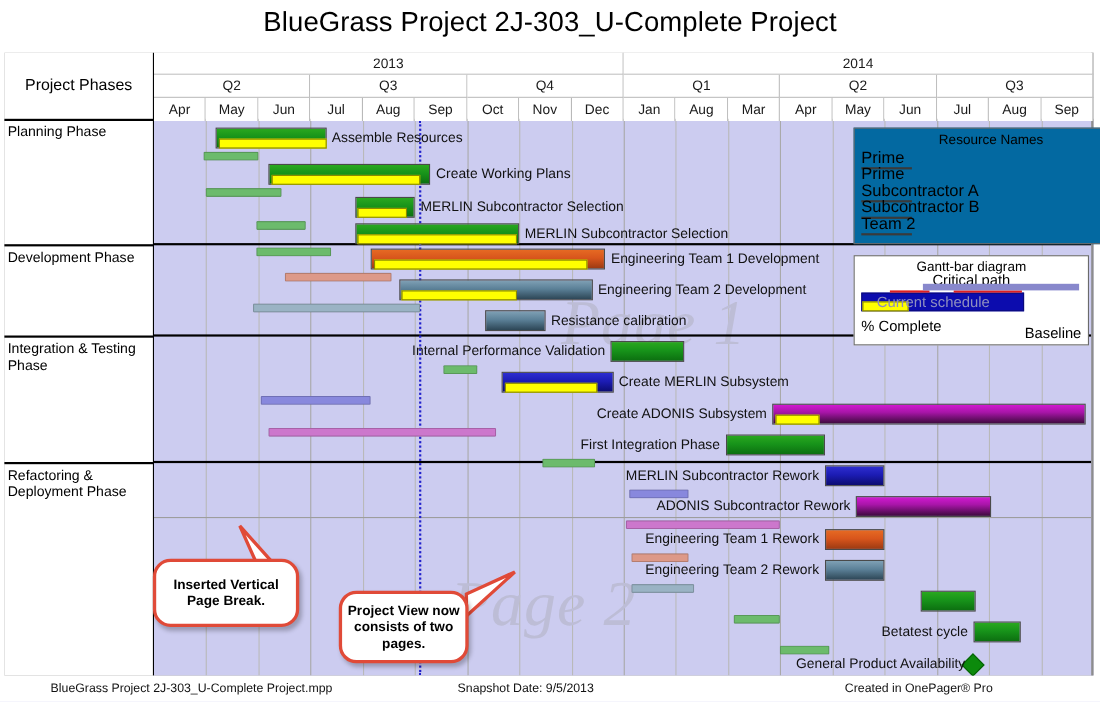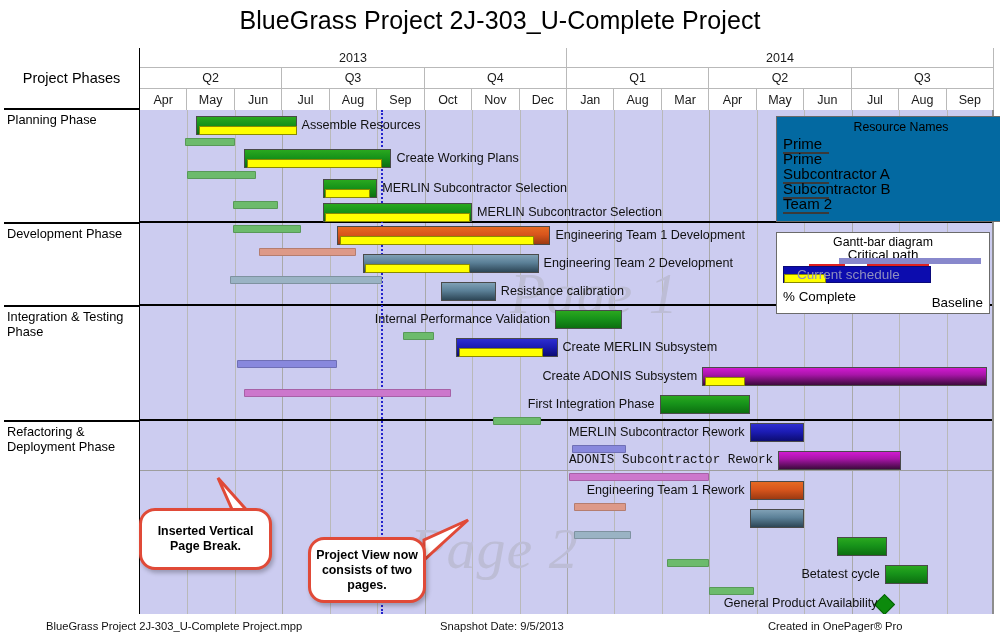--- a/index.html
+++ b/index.html
@@ -166,21 +166,21 @@
     box-shadow:2px 3px 4px rgba(0,0,0,.25);
     color:#000;
   }
 
   
   .footer{
     position:absolute;left:0;top:618px;width:1000px;height:20px;
     font-size:11.2px;color:#111;
   }
   .footer .f1{position:absolute;left:46px;top:2px;}
-  .footer .f2{position:absolute;left:440px;top:2px;}
+  .footer .f2{position:absolute;left:416px;top:2px;}
   .footer .f3{position:absolute;left:768px;top:2px;}
 </style>
 </head>
 <body>
 
 <div class="page">
 
   <div class="title">BlueGrass Project 2J-303_U-Complete Project</div>
 
   <div class="frame"></div>
@@ -305,26 +305,27 @@
       <div class="bar base b-magenta" style="left: 104.378px; width: 206.383px; top: 279px;"></div>
       <div class="tlabel" style="top: 257px; left: 0px; width: 557.217px; text-align: right;">Create ADONIS Subsystem</div>
       <div class="bar main g-green" title="First Integration Phase" style="left: 519.517px; width: 90.1444px; top: 285px;"></div>
       <div class="bar base b-green" style="left: 353.461px; width: 47.4444px; top: 307px;"></div>
       <div class="tlabel" style="top: 285px; left: 0px; width: 514.517px; text-align: right;">First Integration Phase</div>
       <div class="bar main g-blue" title="MERLIN Subcontractor Rework" style="left: 609.661px; width: 54.5611px; top: 313px;"></div>
       <div class="bar base b-blue" style="left: 431.744px; width: 54.5611px; top: 335px;"></div>
       <div class="tlabel" style="top: 313px; left: 0px; width: 604.661px; text-align: right;">MERLIN Subcontractor Rework</div>
       <div class="bar main g-magenta" title="ADONIS Subcontractor Rework" style="left: 638.128px; width: 123.356px; top: 341px;"></div>
       <div class="bar base b-magenta" style="left: 429.372px; width: 139.961px; top: 363px;"></div>
-      <div class="tlabel" style="top: 341px; left: 0px; width: 633.128px; text-align: right; font-family: Liberation Mono, monospace;">ADONIS Subcontractor Rework</div>
+      <div class="tlabel" style="top: 341px; left: 0px; width: 633.128px; text-align: right;">ADONIS Subcontractor Rework</div>
       <div class="bar main g-orange" title="Engineering Team 1 Rework" style="left: 609.661px; width: 54.5611px; top: 371px;"></div>
       <div class="bar base b-orange" style="left: 434.117px; width: 52.1889px; top: 393px;"></div>
       <div class="tlabel" style="top: 371px; left: 0px; width: 604.661px; text-align: right;">Engineering Team 1 Rework</div>
       <div class="bar main g-teal" title="Engineering Team 2 Rework" style="left: 609.661px; width: 54.5611px; top: 399px;"></div>
       <div class="bar base b-teal" style="left: 434.117px; width: 56.9333px; top: 421px;"></div>
+      <div class="tlabel" style="top: 399px; left: 0px; width: 604.661px; text-align: right;">Engineering Team 2 Rework</div>
       <div class="bar main g-green" title="Final Integration" style="left: 697.433px; width: 49.8167px; top: 427px;"></div>
       <div class="bar base b-green" style="left: 526.633px; width: 42.7px; top: 449px;"></div>
       <div class="bar main g-green" title="Betatest cycle" style="left: 744.878px; width: 42.7px; top: 455px;"></div>
       <div class="bar base b-green" style="left: 569.333px; width: 45.0722px; top: 477px;"></div>
       <div class="tlabel" style="top: 455px; left: 0px; width: 739.878px; text-align: right;">Betatest cycle</div>
       <div class="diamond" title="General Product Availability" style="left: 736.506px; top: 487px;"></div>
       <div class="tlabel" style="top: 484px; left: 0px; width: 737.506px; text-align: right;">General Product Availability</div>
     </div>
 
   <div class="legend">

